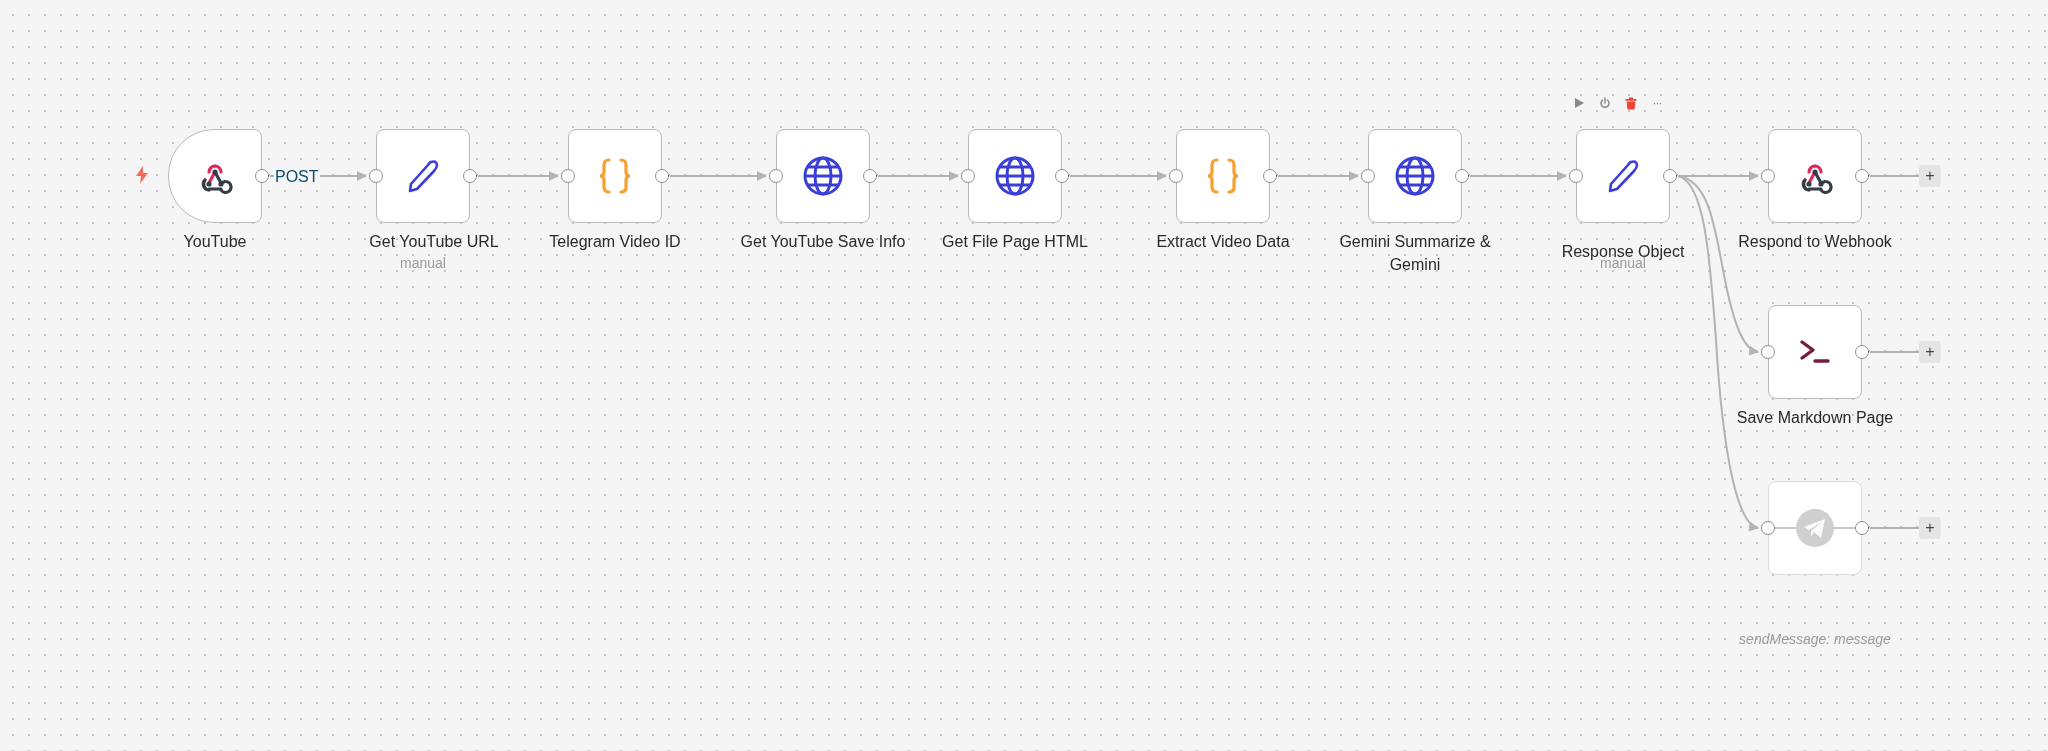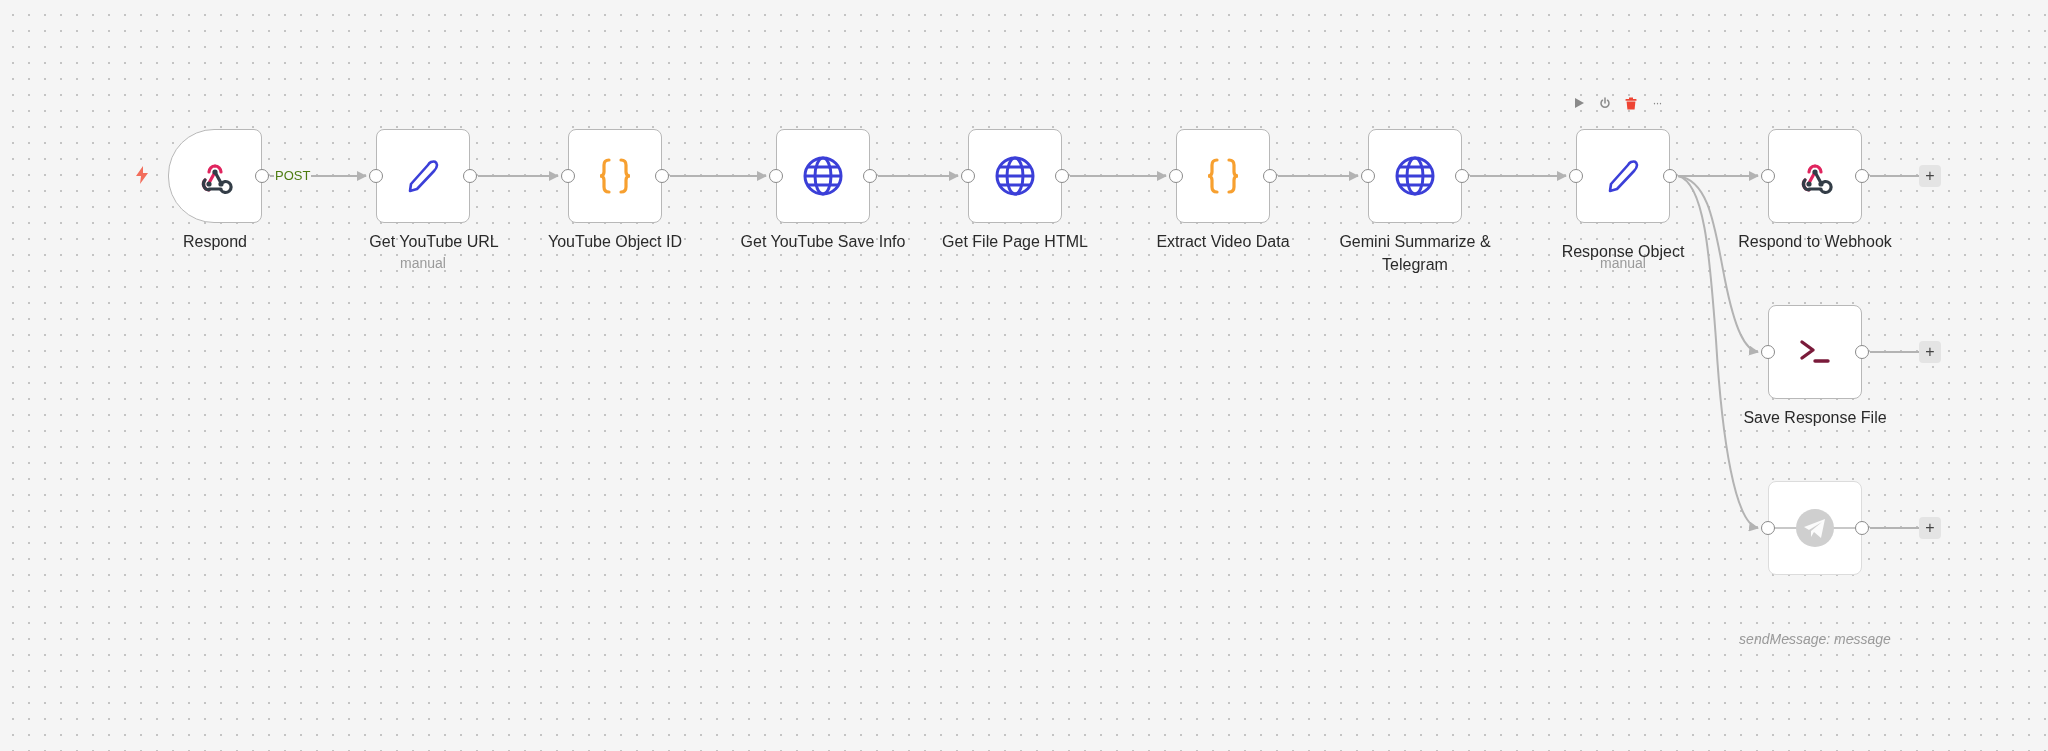--- a/index.html
+++ b/index.html
@@ -71,22 +71,22 @@
     }
     .sublabel {
       position: absolute;
       width: 220px;
       text-align: center;
       font-size: 14px;
       color: #9a9a9a;
     }
     .edge-label {
       position: absolute;
-      font-size: 13px;
-      color: #4d7c0f;
+      font-size: 16px;
+      color: #0c4a6e;
       background: #f5f5f5;
       padding: 0 1px;
     }
     .plus-btn {
       position: absolute;
       width: 22px; height: 22px;
       background: #e4e4e4;
       border-radius: 4px;
       color: #444;
       font-size: 16px;
@@ -170,21 +170,21 @@
         <path d="M20 16 L26 27" stroke="#333d47" stroke-width="3.2" stroke-linecap="round"></path>
         <circle cx="14" cy="28" r="2.6" fill="#333d47"></circle>
         <path d="M14 34 a6 6 0 0 1 -4 -10" stroke="#333d47" stroke-width="3.2" fill="none" stroke-linecap="round"></path>
         <path d="M14 33 L26 33" stroke="#333d47" stroke-width="3.2" stroke-linecap="round"></path>
         <circle cx="26" cy="28" r="2.6" fill="#333d47"></circle>
         <path d="M26 28 a5.5 5.5 0 1 1 0 6" stroke="#333d47" stroke-width="3.2" fill="none" stroke-linecap="round"></path>
       </svg>
     </div>
     <div class="handle out"></div>
   </div>
-  <div class="label" style="left:105px; top:230px;">Respond</div>
+  <div class="label" style="left:105px; top:230px;">YouTube</div>
 
   <div class="node" style="left:376px; top:129px;">
     <div class="icon">
       <svg width="40" height="40" viewBox="0 0 40 40">
         <path d="M28 6 Q33 4 34 9 Q34 12 31 15 L14 33 L7 35 L8 28 L25 9 Q26 7 28 6 Z" stroke="#3b3fd8" stroke-width="2.6" fill="none" stroke-linejoin="round"></path>
       </svg>
     </div>
     <div class="handle in"></div>
     <div class="handle out"></div>
   </div>
@@ -194,21 +194,21 @@
   <div class="node" style="left:568px; top:129px;">
     <div class="icon">
       <svg width="44" height="44" viewBox="0 0 44 44">
         <path d="M16 6 Q11 6 11 11 L11 18 Q11 22 7 22 Q11 22 11 26 L11 33 Q11 38 16 38" stroke="#f7a030" stroke-width="3.2" fill="none" stroke-linecap="round"></path>
         <path d="M28 6 Q33 6 33 11 L33 18 Q33 22 37 22 Q33 22 33 26 L33 33 Q33 38 28 38" stroke="#f7a030" stroke-width="3.2" fill="none" stroke-linecap="round"></path>
       </svg>
     </div>
     <div class="handle in"></div>
     <div class="handle out"></div>
   </div>
-  <div class="label" style="left:505px; top:230px;">YouTube Object ID</div>
+  <div class="label" style="left:505px; top:230px;">Telegram Video ID</div>
 
   <div class="node" style="left:776px; top:129px;">
     <div class="icon">
       <svg width="44" height="44" viewBox="0 0 44 44">
         <circle cx="22" cy="22" r="18" stroke="#3b3fd8" stroke-width="3" fill="none"></circle>
         <ellipse cx="22" cy="22" rx="8" ry="18" stroke="#3b3fd8" stroke-width="3" fill="none"></ellipse>
         <line x1="4" y1="22" x2="40" y2="22" stroke="#3b3fd8" stroke-width="3"></line>
         <line x1="7" y1="13" x2="37" y2="13" stroke="#3b3fd8" stroke-width="3"></line>
         <line x1="7" y1="31" x2="37" y2="31" stroke="#3b3fd8" stroke-width="3"></line>
       </svg>
@@ -253,21 +253,21 @@
         <line x1="4" y1="22" x2="40" y2="22" stroke="#3b3fd8" stroke-width="3"></line>
         <line x1="7" y1="13" x2="37" y2="13" stroke="#3b3fd8" stroke-width="3"></line>
         <line x1="7" y1="31" x2="37" y2="31" stroke="#3b3fd8" stroke-width="3"></line>
       </svg>
     </div>
     <div class="handle in"></div>
     <div class="handle out"></div>
   </div>
   <div class="label" style="left:1305px; top:230px;">
     <div>Gemini Summarize &amp;</div>
-    <div>Telegram</div>
+    <div>Gemini</div>
   </div>
 
   <div class="toolbar">
     <div class="tb-btn">
       <svg width="12" height="12" viewBox="0 0 12 12">
           <path d="M2 1 L11 6 L2 11 Z" fill="#8a8a8a"></path>
         </svg>
     </div>
     <div class="tb-btn">
       <svg width="12" height="12" viewBox="0 0 12 12">
@@ -324,21 +324,21 @@
   <div class="node" style="left:1768px; top:305px;">
     <div class="icon">
       <svg width="40" height="40" viewBox="0 0 40 40">
         <path d="M7 10 L18 18 L7 26" stroke="#7a1a3a" stroke-width="3.4" fill="none" stroke-linecap="round" stroke-linejoin="round"></path>
         <line x1="20" y1="29" x2="33" y2="29" stroke="#7a1a3a" stroke-width="3.4" stroke-linecap="round"></line>
       </svg>
     </div>
     <div class="handle in"></div>
     <div class="handle out"></div>
   </div>
-  <div class="label" style="left:1705px; top:406px;">Save Response File</div>
+  <div class="label" style="left:1705px; top:406px;">Save Markdown Page</div>
   <div class="plus-btn" style="left:1919px; top:341px;">+</div>
 
   <div class="node disabled" style="left:1768px; top:481px;">
     <svg style="position:absolute; left:0; top:0;" width="94" height="94">
       <line x1="0" y1="46" x2="94" y2="46" stroke="#c8c8c8" stroke-width="2"></line>
     </svg>
     <div class="icon">
       <svg width="40" height="40" viewBox="0 0 40 40">
         <circle cx="20" cy="20" r="19" fill="#cfcfcf"></circle>
         <path d="M9 19 L30 11 L26 30 L19 24 L16 29 L16 23 L27 14 L14 22 Z" fill="#ffffff" opacity="0.9"></path>

